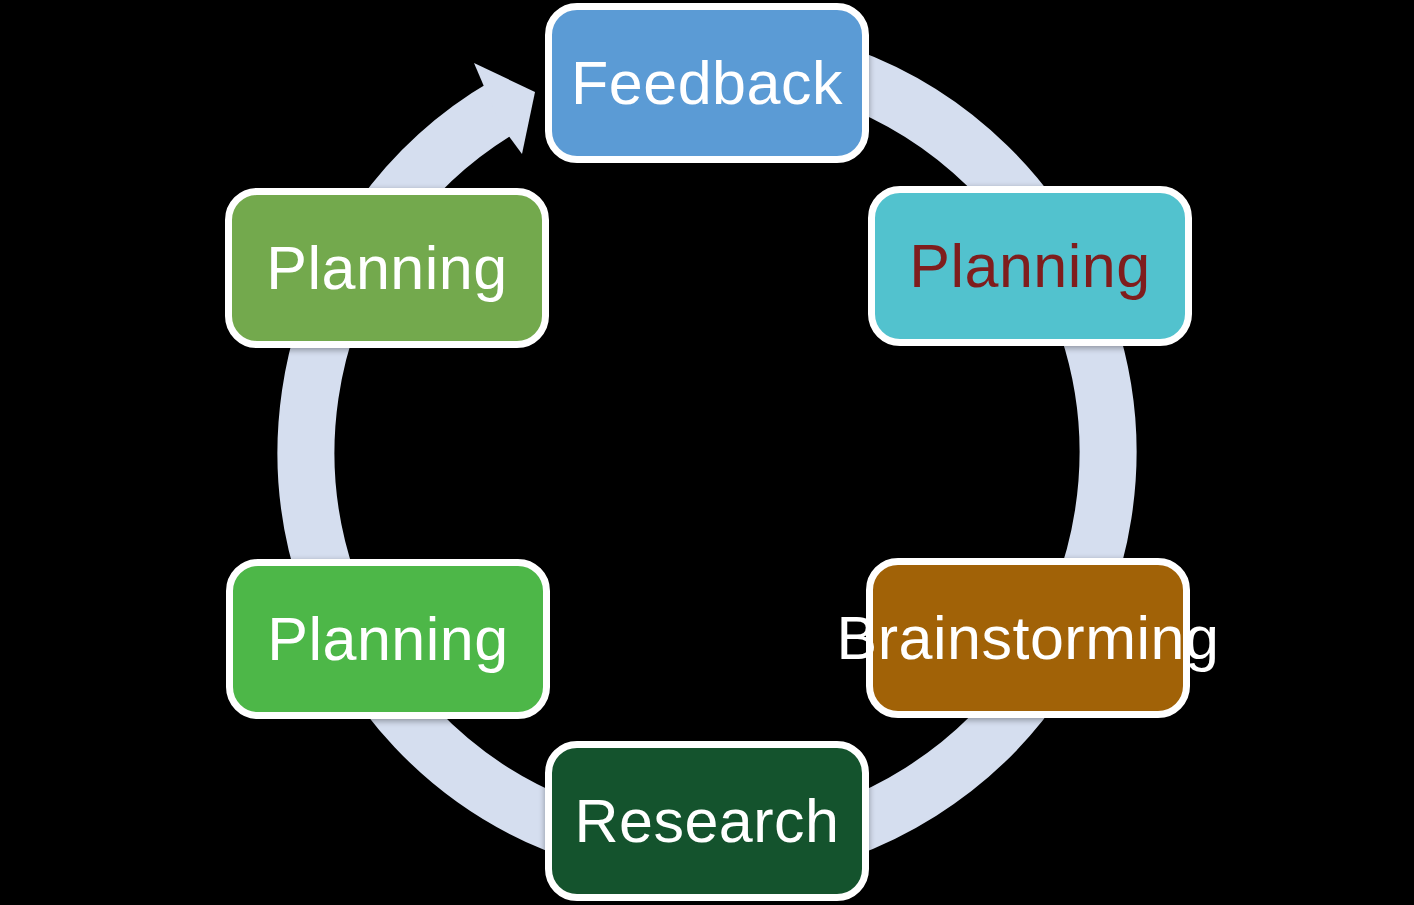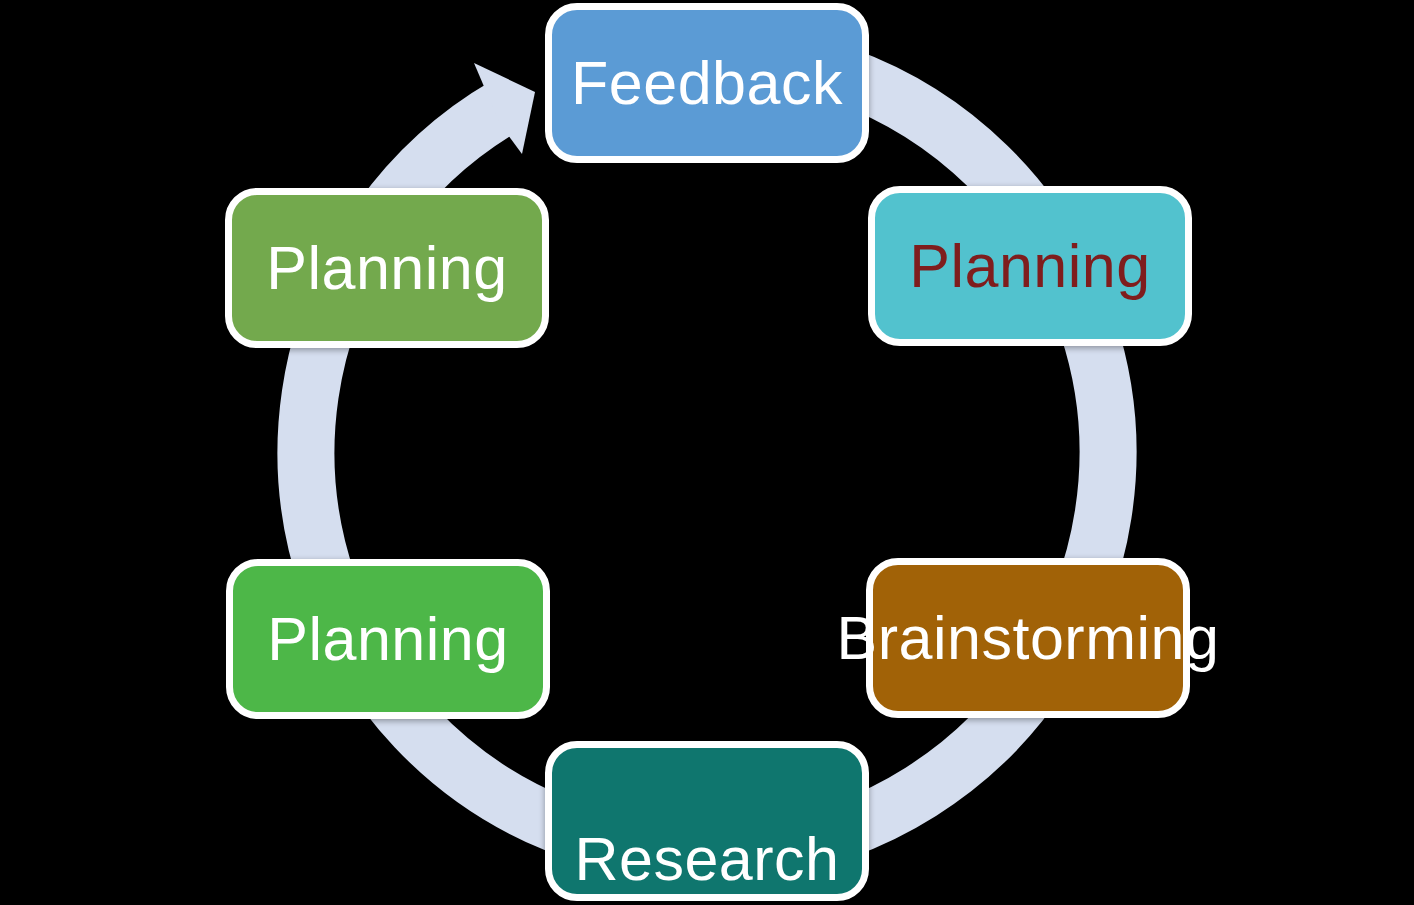--- a/index.html
+++ b/index.html
@@ -71,21 +71,21 @@
   </div>
 
   <div class="cycle-node pos-planning" style="background-color: rgb(82, 194, 206);">
     <span class="node-label" style="color: #7f1d1d;">Planning</span>
   </div>
 
   <div class="cycle-node pos-brainstorming" style="background-color: #a16207;">
     <span class="node-label" style="color: rgb(255, 255, 255);">Brainstorming</span>
   </div>
 
-  <div class="cycle-node pos-research" style="background-color: #0f766e; align-items: flex-end;">
+  <div class="cycle-node pos-research" style="background-color: #14532d;">
     <span class="node-label" style="color: rgb(255, 255, 255);">Research</span>
   </div>
 
   <div class="cycle-node pos-drafting" style="background-color: rgb(77, 183, 72);">
     <span class="node-label" style="color: rgb(255, 255, 255);">Planning</span>
   </div>
 
   <div class="cycle-node pos-editing" style="background-color: rgb(115, 169, 77);">
     <span class="node-label" style="color: rgb(255, 255, 255);">Planning</span>
   </div>

